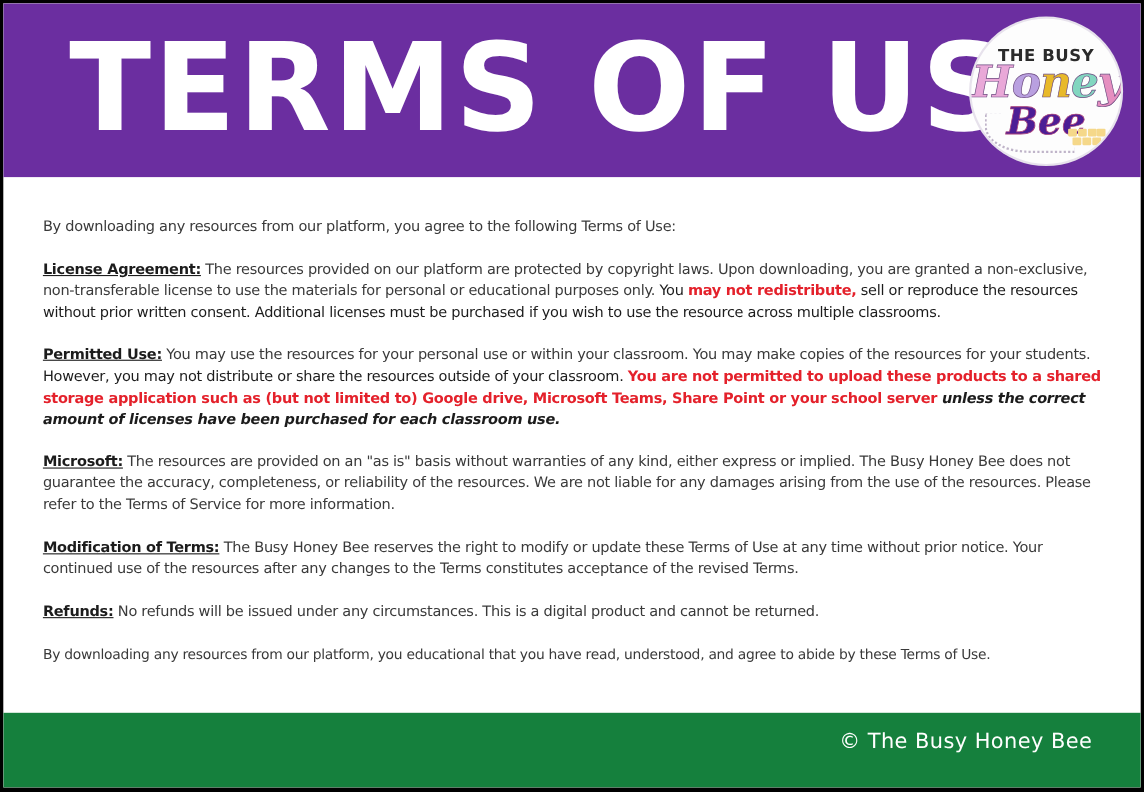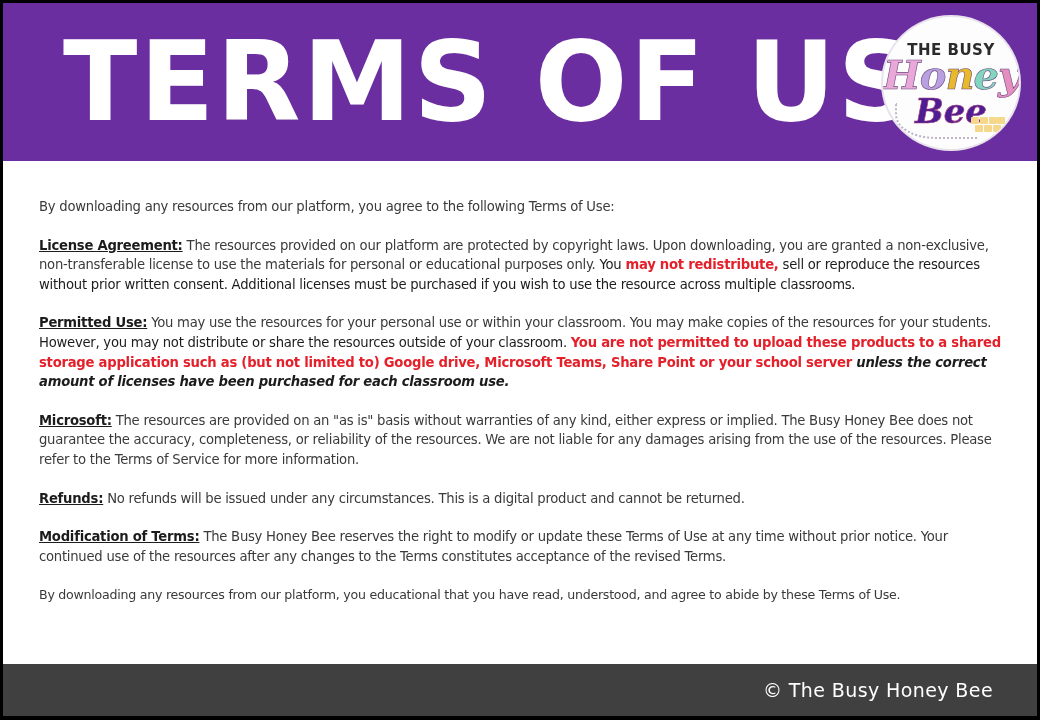--- a/index.html
+++ b/index.html
@@ -170,22 +170,22 @@
   .small-last {
     font-size: 12.6px;
   }
 
   
   #footer {
     position: absolute;
     left: 0;
     bottom: 0;
     width: 1034px;
-    height: 52px;
-    background: #404040;
+    height: 68px;
+    background: #15803d;
   }
   #footer-text {
     position: absolute;
     right: 44px;
     top: 0;
     height: 52px;
     line-height: 52px;
     color: #ffffff;
     font-family: "DejaVu Sans", sans-serif;
     font-size: 19px;
@@ -223,23 +223,23 @@
   <div id="content">
 
     <p><span>By downloading any resources from our platform, you agree to the following Terms of Use:</span></p>
 
     <p><span class="h">License Agreement:</span><span> The resources provided on our platform are protected by copyright laws. Upon downloading, you are granted a non-exclusive, non-transferable license to use the materials for personal or educational purposes only. </span><span class="b">You </span><span class="red-u">may not redistribute</span><span class="red">,</span><span class="b"> sell or reproduce the resources without prior written consent. Additional licenses must be purchased if you wish to use the resource across multiple classrooms.</span></p>
 
     <p><span class="h">Permitted Use:</span><span> You may use the resources for your personal use or within your classroom. You may make copies of the resources for your students. </span><span class="b">However, you may not distribute or share the resources outside of your classroom. </span><span class="red">You are not permitted to upload these products to a </span><span class="red-u">shared storage</span><span class="red"> application such as (but not limited to) Google drive, Microsoft Teams, Share Point or your school server </span><span class="ital">unless the correct amount of licenses have been purchased for each classroom use.</span></p>
 
     <p><span class="h">Microsoft:</span><span> The resources are provided on an "as is" basis without warranties of any kind, either express or implied. The Busy Honey Bee does not guarantee the accuracy, completeness, or reliability of the resources. We are not liable for any damages arising from the use of the resources. Please refer to the Terms of Service for more information.</span></p>
 
+    <p><span class="h">Modification of Terms:</span><span> The Busy Honey Bee reserves the right to modify or update these Terms of Use at any time without prior notice. Your continued use of the resources after any changes to the Terms constitutes acceptance of the revised Terms.</span></p>
+
     <p><span class="h">Refunds:</span><span> No refunds will be issued under any circumstances. This is a digital product and cannot be returned.</span></p>
-
-    <p><span class="h">Modification of Terms:</span><span> The Busy Honey Bee reserves the right to modify or update these Terms of Use at any time without prior notice. Your continued use of the resources after any changes to the Terms constitutes acceptance of the revised Terms.</span></p>
 
     <p class="small-last"><span>By downloading any resources from our platform, you educational that you have read, understood, and agree to abide by these Terms of Use.</span></p>
 
   </div>
 
   <div id="footer">
     <div id="footer-text">© The Busy Honey Bee</div>
   </div>
 
 </div>

